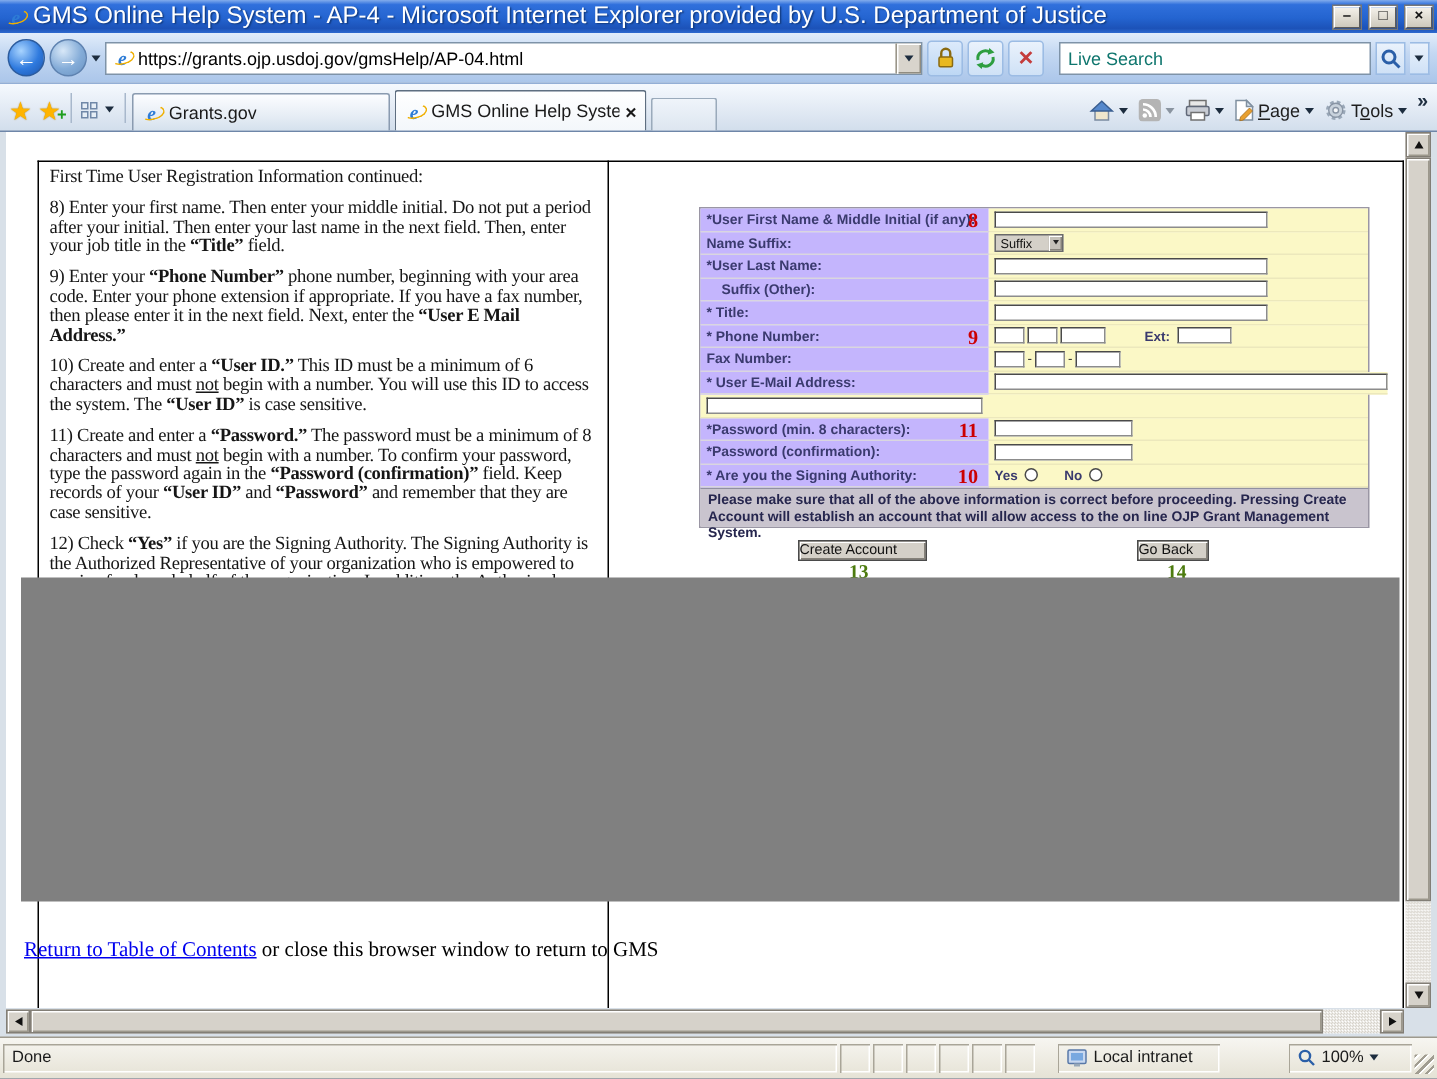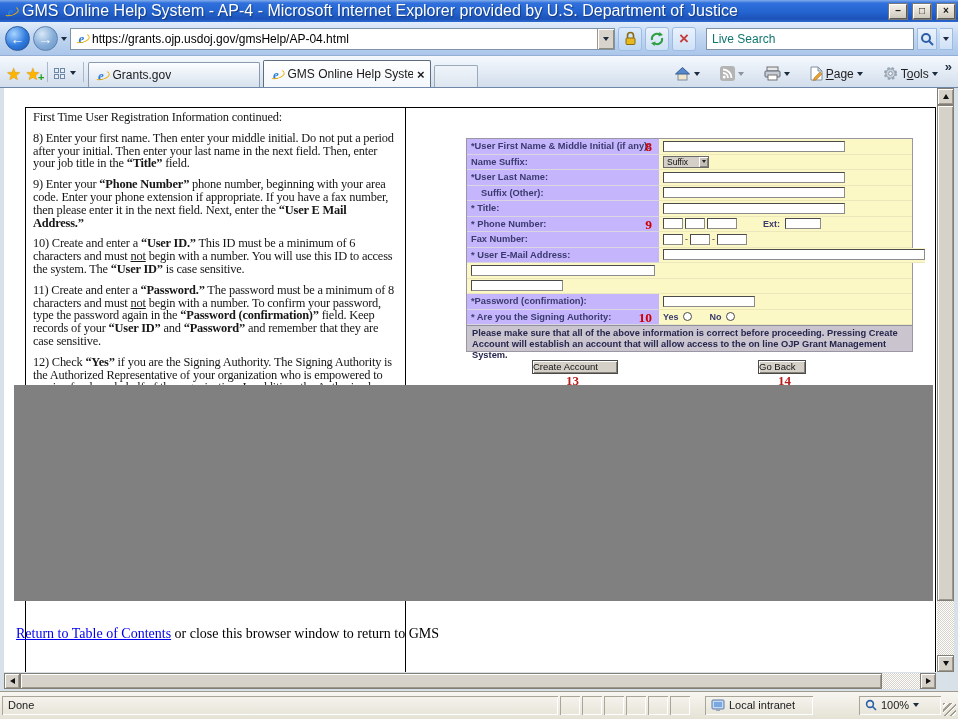--- a/index.html
+++ b/index.html
@@ -39,21 +39,21 @@
 .addstar .plus{position:absolute;right:-4px;bottom:0;color:#1F9E1F;font-size:11px;font-weight:bold;text-shadow:none}
 .vsep{width:1px;height:20px;background:#A8B8CC;margin:0 4px 5px}
 .qt{display:grid;grid-template-columns:5px 5px;grid-template-rows:5px 5px;gap:1px;margin:0 2px 8px}
 .qt i{background:#E6EEF6;border:1px solid #7088A8}
 .tab{height:25px;width:172px;flex:none;display:flex;align-items:center;gap:4px;padding:0 5px;font-size:12px;color:#1A1A1A;
 background:linear-gradient(#FCFDFF,#E6EDF5 60%,#D5E1ED);border:1px solid #8A9BB0;border-bottom:none;border-radius:2px 2px 0 0;margin-right:3px}
 .tab .lbl{white-space:nowrap;overflow:hidden}
 .tab.active{height:27px;width:168px;background:linear-gradient(#FFFFFF,#F3F7FB);border-color:#5E6E80;z-index:2}
 .tabx{margin-left:auto;font-weight:bold;font-size:13px;color:#1A1A1A;line-height:1}
 .stub{height:22px;width:44px;flex:none;background:linear-gradient(#EFF4FA,#DDE6F0);border:1px solid #9AAABB;border-bottom:none;border-radius:2px 2px 0 0}
-.cmd{margin-left:auto;display:flex;align-items:center;gap:14px;margin-bottom:5px}
+.cmd{margin-left:auto;display:flex;align-items:center;gap:1px;margin-bottom:5px}
 .cmdbtn{display:flex;align-items:center;gap:3px;padding:1px 3px;font-size:12px;color:#1E1E1E}
 .cmdbtn u{text-decoration:underline}
 .graycar{border-top-color:#8A94A0}
 .chev{font-size:13px;font-weight:bold;color:#1E2E40;align-self:flex-start;margin:3px 2px 0 4px}
 
 
 .content{position:absolute;left:4px;top:88px;width:950px;height:584px;background:#fff;overflow:hidden}
 .doc-border{position:absolute;left:21px;top:19px;width:911px;height:565px;border:1px solid #000;border-bottom:none}
 .doc-div{position:absolute;left:401px;top:19px;width:1px;height:565px;background:#000}
 .text-cell{position:absolute;left:29px;top:23px;width:366px;font-family:"Liberation Serif",serif;font-size:12.4px;line-height:12.8px;letter-spacing:-0.2px;color:#161616;filter:blur(0.3px)}
@@ -68,21 +68,21 @@
 .tinput{display:inline-block;height:11px;background:#fff;border:1px solid #8C8C8C;border-top-color:#4A4A4A;border-left-color:#4A4A4A;flex:none}
 .fselect{display:inline-flex;height:12px;background:#D4D0C8;border:1px solid #6A6A6A;font-size:8.5px;color:#111;align-items:center;padding-left:3px;gap:3px}
 .selcar{width:9px;height:10px;background:#C4C0B8;box-shadow:inset 1px 1px 0 #fff,inset -1px -1px 0 #88847C;display:flex;align-items:center;justify-content:center}
 .selcar::after{content:"";border-left:2.5px solid transparent;border-right:2.5px solid transparent;border-top:3px solid #222}
 .fext,.fradlab{font-size:9px;font-weight:bold;color:#3A3A6E;flex:none}
 .fdash{font-size:9px;color:#333;margin:0 2px;flex:none}
 .fgap{display:inline-block;flex:none}
 .fradio{display:inline-block;width:9px;height:9px;border-radius:50%;background:#fff;border:1px solid #4A4A4A;margin-left:4px;flex:none}
 .fnote{background:#C9C4CE;border-top:1px solid #9090A0;color:#26264E;font-size:9.3px;font-weight:bold;line-height:11px;padding:2px 5px;height:26px}
 .imgbtn{position:absolute;height:14px;background:#D4D0C8;border:1px solid #4A4A4A;box-shadow:inset 1px 1px 0 #FFF,inset -1px -1px 0 #86827A;font-size:9.5px;color:#111;text-align:left;line-height:12px;filter:blur(0.25px)}
-.pstep{position:absolute;color:#b91c1c;font-family:"Liberation Serif",serif;font-weight:bold;font-size:13px;line-height:13px}
+.pstep{position:absolute;color:#4d7c0f;font-family:"Liberation Serif",serif;font-weight:bold;font-size:13px;line-height:13px}
 
 .grayblock{position:absolute;left:10px;top:297px;width:919px;height:216px;background:#808080;z-index:5}
 .footer-line{position:absolute;left:12px;top:538px;font-family:"Liberation Serif",serif;font-size:14px;color:#000;z-index:6;white-space:nowrap}
 .footer-line a{color:#0000EE;text-decoration:underline}
 
 
 .sb{background:#D6D2CA;border:1px solid #827E76;box-shadow:inset 1px 1px 0 #FFFFFF,inset -1px -1px 0 #9C988C;display:flex;align-items:center;justify-content:center}
 .hatch{background-image:conic-gradient(#FFFFFF 25%,#D6D2CA 0 50%,#FFFFFF 0 75%,#D6D2CA 0);background-size:2px 2px}
 .vscroll{position:absolute;left:933px;top:0;width:17px;height:584px}
 .vs-up{position:absolute;left:0;top:0;width:17px;height:17px}
@@ -307,20 +307,24 @@
               <span>* User E-Mail Address:</span>
             </div>
             <div class="ffield">
               <span class="tinput" style="width: 262px;"></span>
             </div>
           </div><div class="frow">
             <div class="ffield">
               <span class="tinput" style="width: 184px;"></span>
             </div>
           </div><div class="frow">
+            <div class="flabel">
+              <span>*Password (min. 8 characters):</span>
+              <span class="fstep">11</span>
+            </div>
             <div class="ffield">
               <span class="tinput" style="width: 92px;"></span>
             </div>
           </div><div class="frow">
             <div class="flabel">
               <span>*Password (confirmation):</span>
             </div>
             <div class="ffield">
               <span class="tinput" style="width: 92px;"></span>
             </div>

